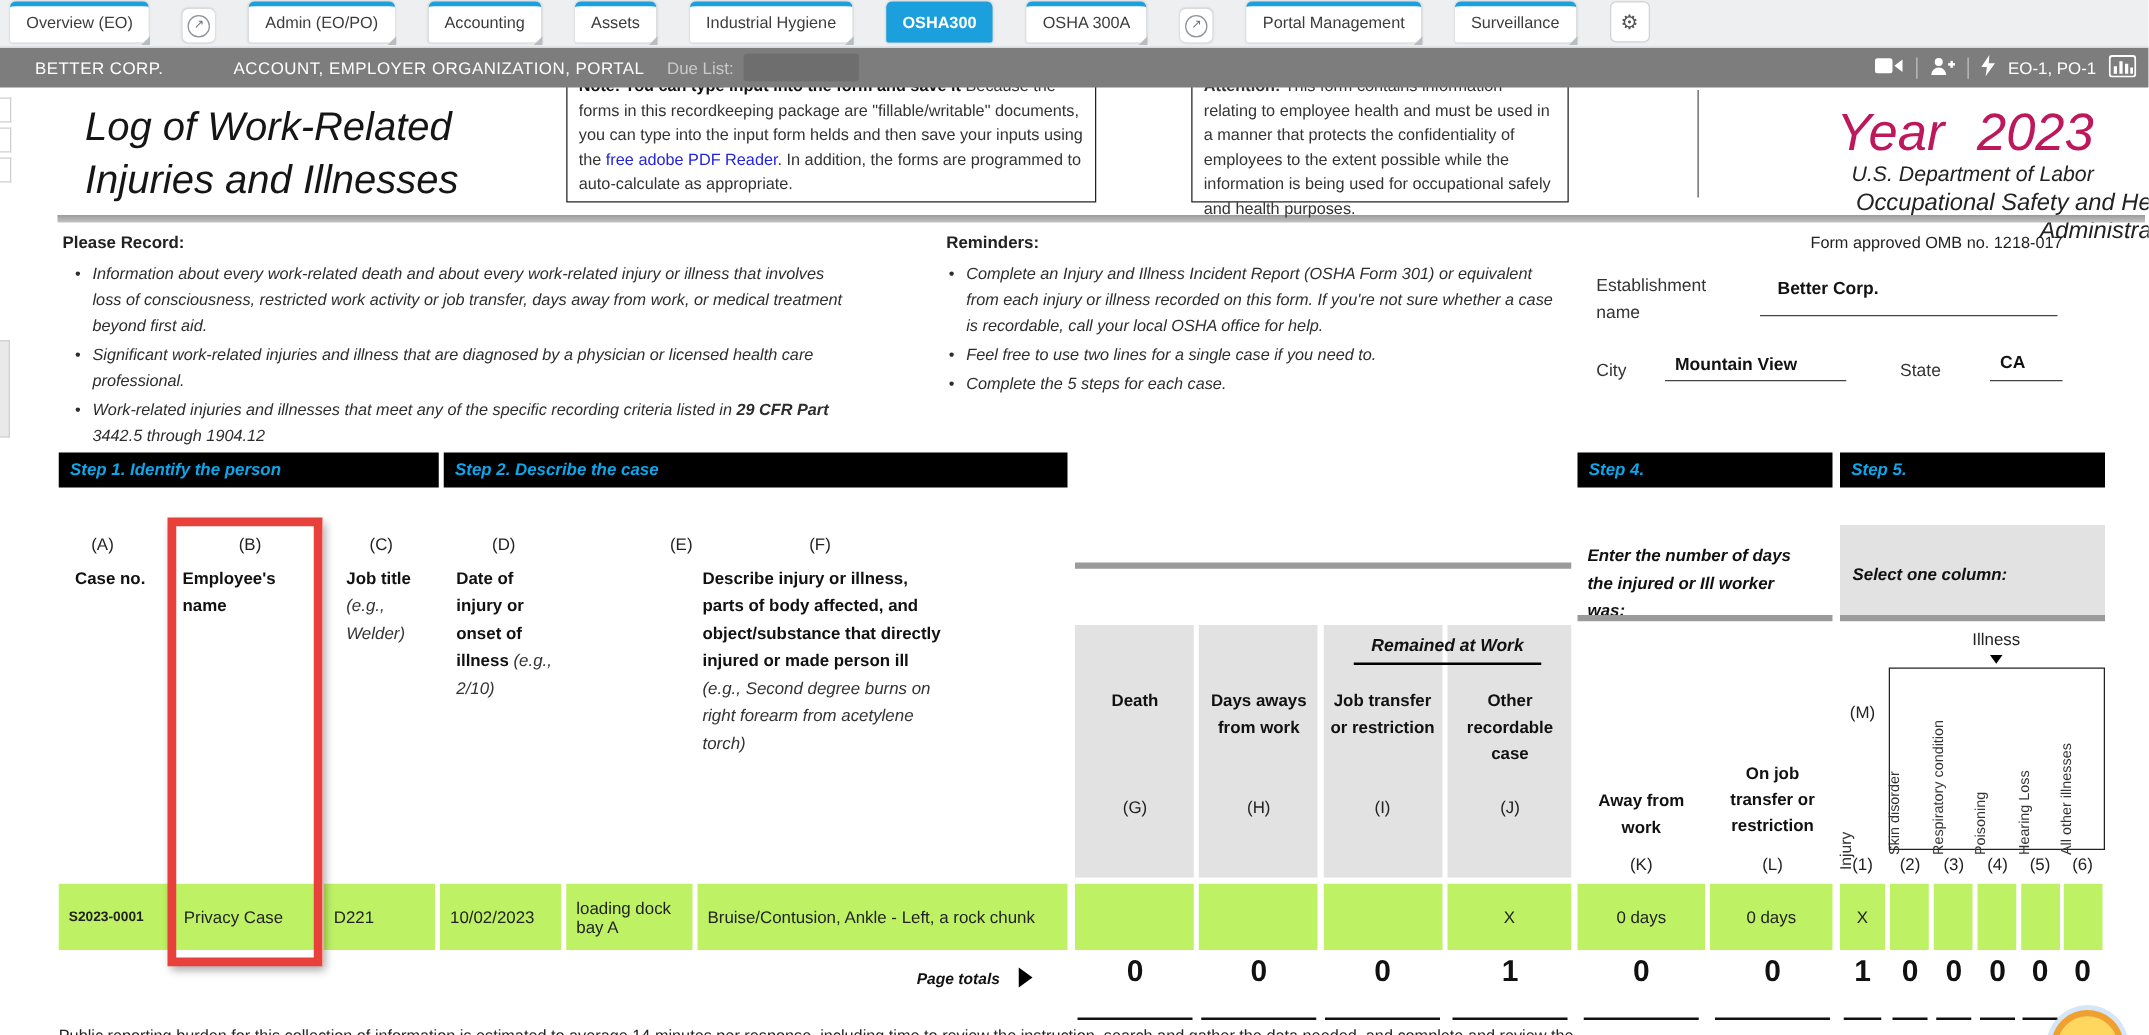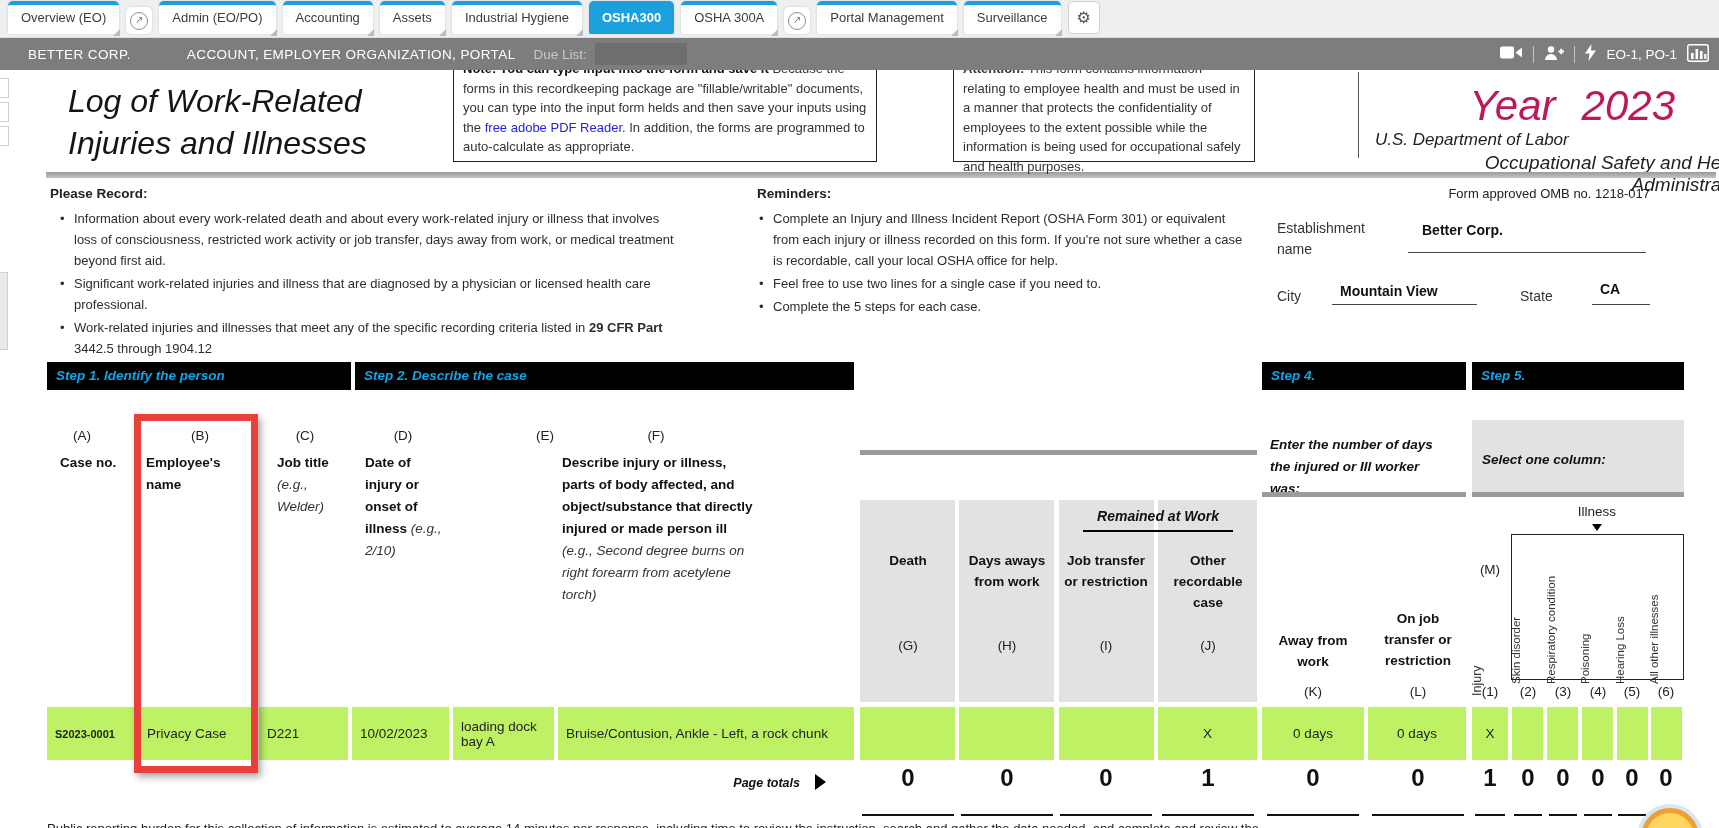--- a/index.html
+++ b/index.html
@@ -1,20 +1,20 @@
 <!DOCTYPE html>
 <html><head>
 <meta charset="utf-8">
 <style>
   html,body{margin:0;padding:0;background:#fff;}
   body{font-family:"Liberation Sans", sans-serif; -webkit-font-smoothing:antialiased;}
   #stage{position:relative;width:1719px;height:828px;overflow:hidden;background:#fff;}
 
   
-  .tabbar{position:absolute;left:0;top:0;width:1719px;height:38px;background:#edeff1;border-bottom:1px solid #dcdfe1;display:flex;align-items:flex-end;padding-left:8px;box-sizing:border-box;z-index:6;}
+  .tabbar{position:absolute;left:0;top:0;width:1719px;height:38px;background:#edeff1;border-bottom:1px solid #dcdfe1;display:flex;align-items:flex-end;padding-left:8px;box-sizing:border-box;z-index:6;gap:20px;}
   .tab{position:relative;height:29px;line-height:25px;background:#fff;border-top:4px solid #1ba0dd;border-radius:5px 5px 2px 2px;padding:0 13px;margin-right:7px;margin-bottom:3px;font-size:13px;color:#3c3c3c;white-space:nowrap;box-shadow:0 0 2px rgba(0,0,0,.18);cursor:pointer;}
   .tab:after{content:"";position:absolute;right:-1px;bottom:-2px;width:0;height:0;border-left:7px solid transparent;border-bottom:7px solid #b9bdc0;}
   .tab.active{background:#1ba0dd;border-top-color:#1ba0dd;color:#fff;font-weight:bold;}
   .tab.active:after{display:none;}
   .chip{height:27px;width:26px;background:#fff;border-radius:5px;margin-right:7px;margin-bottom:3px;display:flex;align-items:center;justify-content:center;box-shadow:0 0 2px rgba(0,0,0,.2);cursor:pointer;}
   .chip .ring{width:16px;height:16px;border:1.5px solid #8d9397;border-radius:50%;color:#6e7478;font-size:10px;line-height:13px;text-align:center;}
   .gearchip{height:31px;width:30px;background:#fff;border-radius:5px;margin-bottom:3px;display:flex;align-items:center;justify-content:center;border:1px solid #cfd3d6;font-size:16px;color:#555;cursor:pointer;}
 
   
   .graybar{position:absolute;left:0;top:38px;width:1719px;height:32px;background:#7d7d7d;color:#fff;display:flex;align-items:center;font-size:13.5px;z-index:5;}
@@ -32,28 +32,28 @@
 
   
   .formtitle{position:absolute;left:68px;top:80px;font-style:italic;font-size:32px;line-height:42px;color:#151515;}
   .notebox{position:absolute;left:453px;top:54px;width:424px;height:108px;border:1.5px solid #222;box-sizing:border-box;padding:4px 9px;font-size:13px;line-height:19.5px;color:#333;z-index:1;}
   .notebox b{color:#111;}
   .linkblue{color:#2323dd;}
   .attnbox{position:absolute;left:953px;top:54px;width:302px;height:108px;border:1.5px solid #222;box-sizing:border-box;padding:4px 9px;font-size:13px;line-height:19.5px;color:#333;z-index:1;}
   .vsep{position:absolute;left:1358px;top:72px;width:1px;height:86px;background:#555;}
   .yearline{position:absolute;left:1375px;top:82px;width:300px;text-align:right;font-style:italic;font-size:42px;color:#be185d;}
   .yearline .gap{display:inline-block;width:26px;}
-  .deptline{position:absolute;left:1375px;top:130px;width:300px;text-align:left;font-style:italic;font-size:17px;color:#222;}
+  .deptline{position:absolute;left:1375px;top:130px;width:300px;text-align:right;font-style:italic;font-size:17px;color:#222;}
   .agencyline{position:absolute;left:1432px;top:152px;width:320px;text-align:right;font-style:italic;font-size:19px;color:#222;}
 
   .hr1{position:absolute;left:46px;top:172px;width:1670px;height:6px;background:linear-gradient(#9a9a9a,#c4c4c4);}
 
   
   .h-bold{position:absolute;font-size:13.5px;font-weight:bold;color:#222;}
-  .bullets{position:absolute;font-size:13px;line-height:21px;color:#2d2d2d;}
+  .bullets{position:absolute;font-size:13px;font-style:italic;line-height:21px;color:#2d2d2d;}
   .bullets .bi{position:relative;padding-left:16px;margin-bottom:2px;}
   .bullets .bi:before{content:"•";position:absolute;left:2px;top:0;font-style:normal;}
   .omb{position:absolute;left:1350px;top:186px;width:300px;text-align:right;font-size:13px;color:#222;}
   .flabel{position:absolute;font-size:14px;color:#333;line-height:21px;}
   .fvalue{position:absolute;font-size:14px;font-weight:bold;color:#111;}
   .fline{position:absolute;height:1px;background:#444;}
 
   
   .stepbar{position:absolute;top:362px;height:28px;background:#000;color:#0ea5e9;font-size:13.5px;font-weight:bold;font-style:italic;line-height:28px;padding-left:9px;box-sizing:border-box;}
   .step3box{position:absolute;left:860px;top:362px;width:397px;height:88px;background:#000;color:#fff;box-sizing:border-box;padding:5px 9px;}

